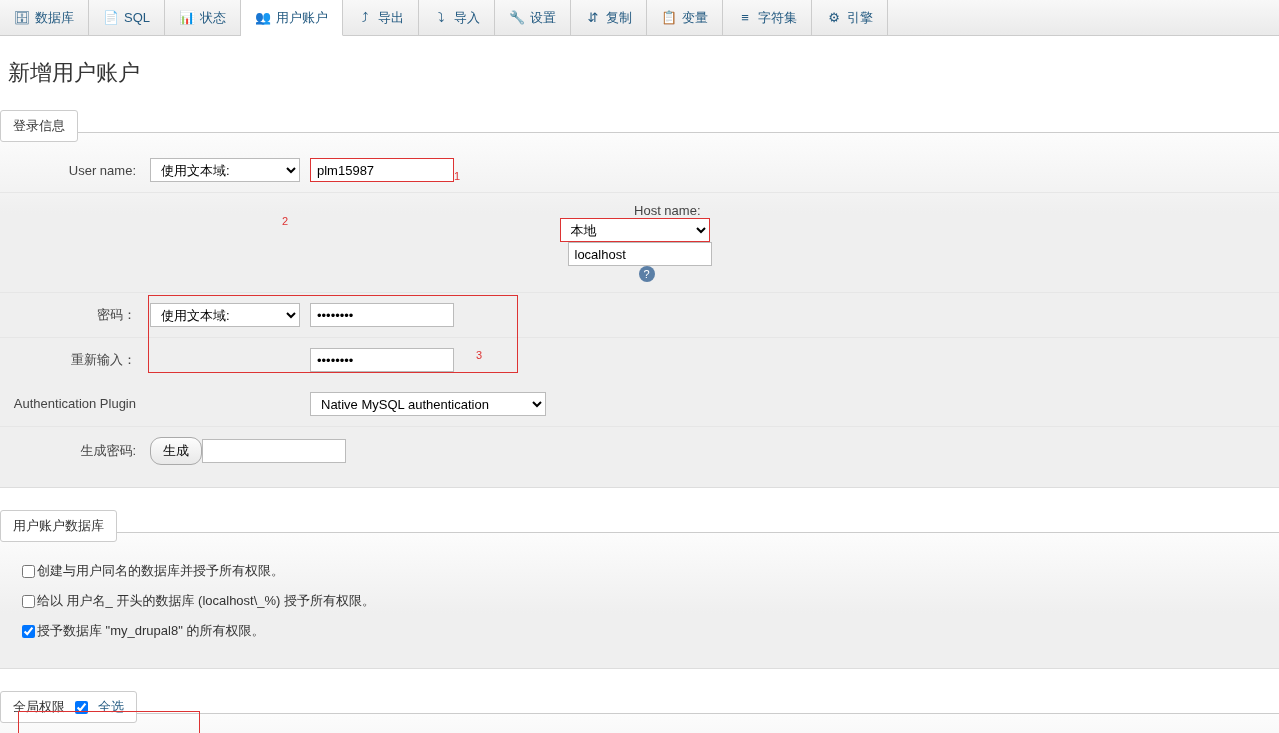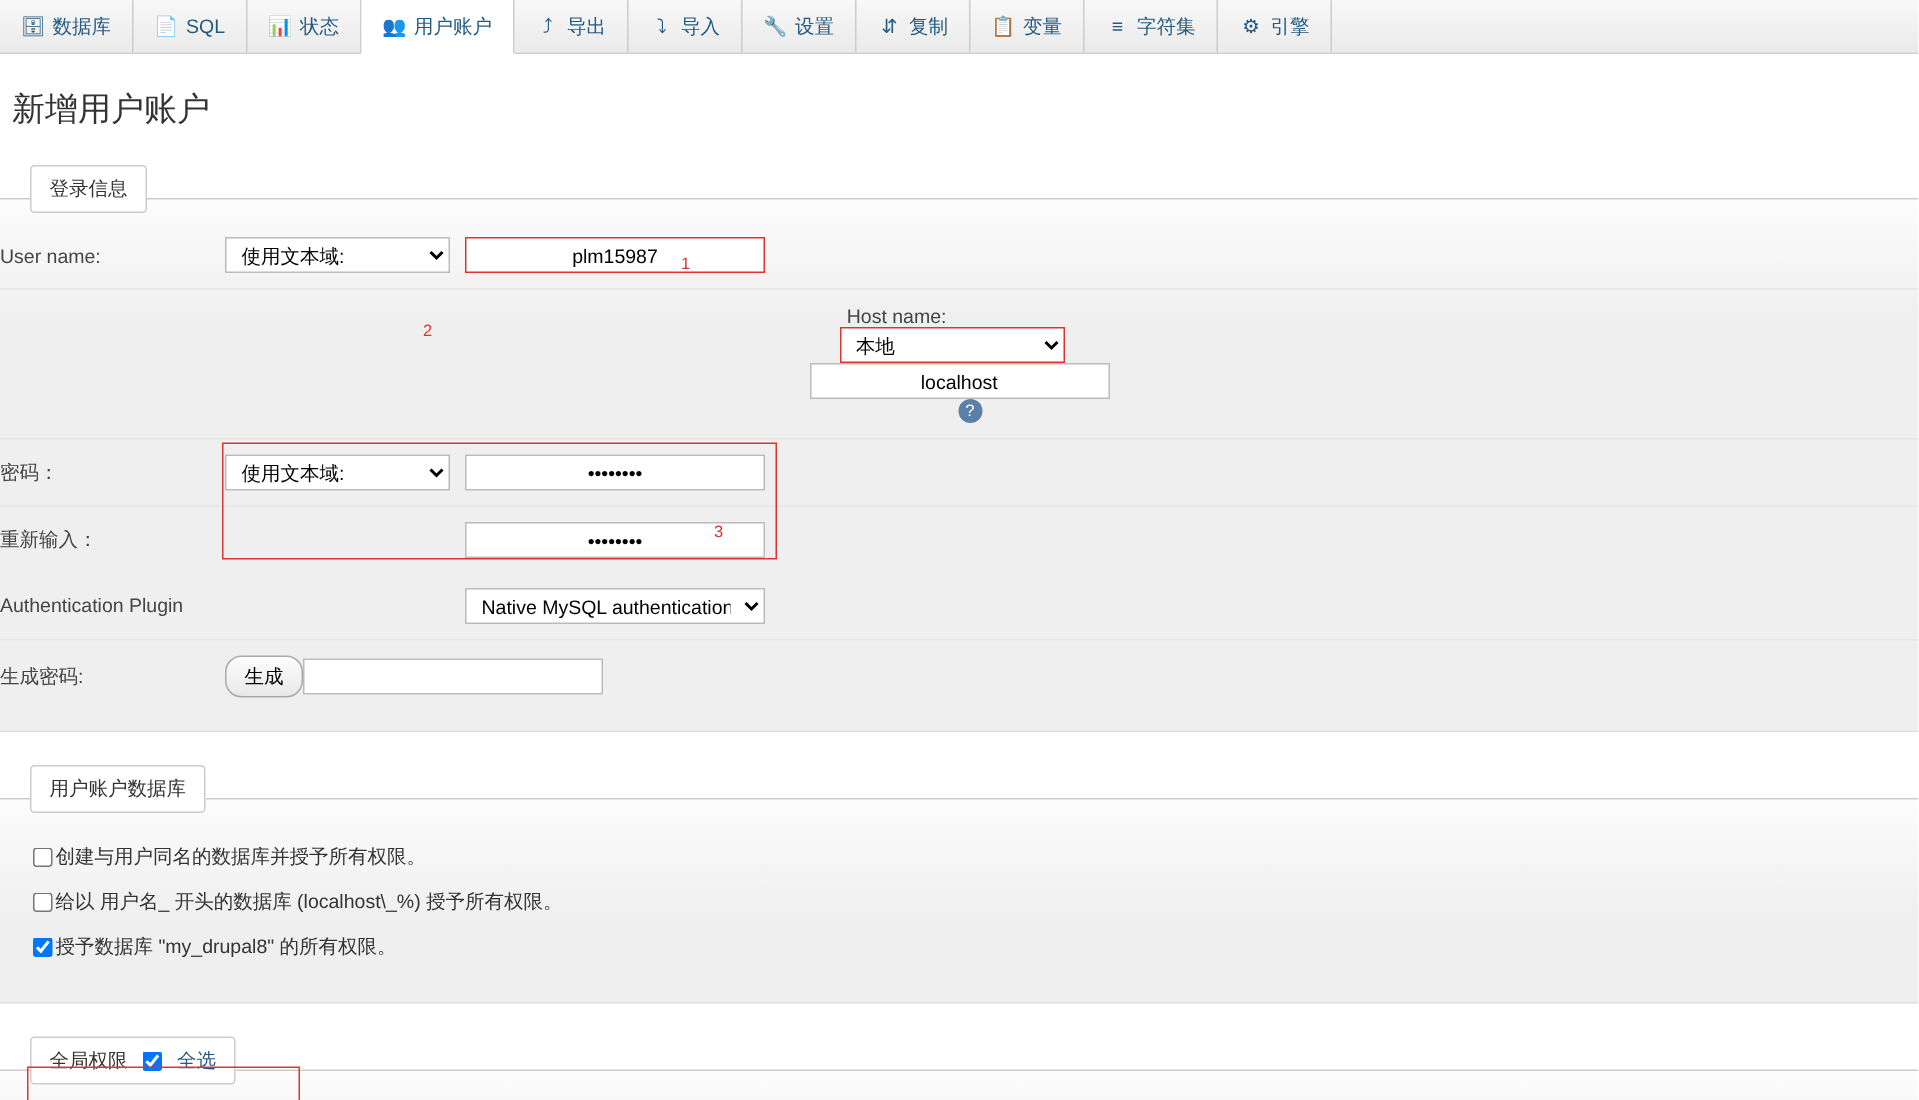--- a/index.html
+++ b/index.html
@@ -49,48 +49,48 @@
   background: linear-gradient(#fcfcfc, #efefef 80px, #efefef);
   margin: 0 0 28px 0;
   padding: 0 0 12px 0;
   position: relative;
 }
 fieldset.section > legend {
   background: #fff;
   border: 1px solid #ccc;
   border-radius: 3px;
   padding: 6px 12px;
-  margin-left: 20px;
   font-size: 13px;
   color: #333;
   position: relative;
   top: -6px;
 }
 
 .formrow {
   display: flex;
   align-items: center;
   padding: 10px 0 10px 0;
   border-bottom: 1px solid #e6e6e6;
 }
 .formrow:last-child { border-bottom: 0; }
 .formrow .lbl {
   width: 150px;
+  text-align: right;
   padding-right: 14px;
   color: #444;
 }
 .formrow select, .formrow input[type=text], .formrow input[type=password] {
   height: 24px;
   border: 1px solid #bbb;
   background: #fff;
   font-size: 13px;
   padding: 0 6px;
 }
 .formrow select { width: 150px; margin-right: 10px; }
-.formrow input[type=text], .formrow input[type=password] { width: 200px; text-align: center; }
+.formrow input[type=text], .formrow input[type=password] { width: 144px; }
 
 .red-box { border: 1px solid #d33 !important; }
 .red-num { color: #d33; font-size: 11px; position: absolute; }
 
 .help-icon {
   width: 16px; height: 16px; border-radius: 50%;
   background: #5b7fa6; color: #fff; display: inline-flex;
   align-items: center; justify-content: center; font-size: 11px;
   margin-left: 14px; cursor: pointer;
 }
@@ -198,21 +198,21 @@
     <div class="formrow">
       <div class="lbl">重新输入：</div>
       <span style="width:160px;"></span>
       <input type="password" value="••••••••" style="">
     </div>
   </div>
 
   <div class="formrow">
     <div class="lbl" style="line-height:1.3;">Authentication Plugin</div>
     <span style="width:160px;"></span>
-    <select style="width:200px;"><option>Native MySQL authentication</option></select>
+    <select style="width:236px;"><option>Native MySQL authentication</option></select>
   </div>
 
   <div class="formrow">
     <div class="lbl">生成密码:</div>
     <button class="gen-btn">生成</button>
     <input type="text" value="" style="">
   </div>
 </fieldset>
 
 <fieldset class="section">

